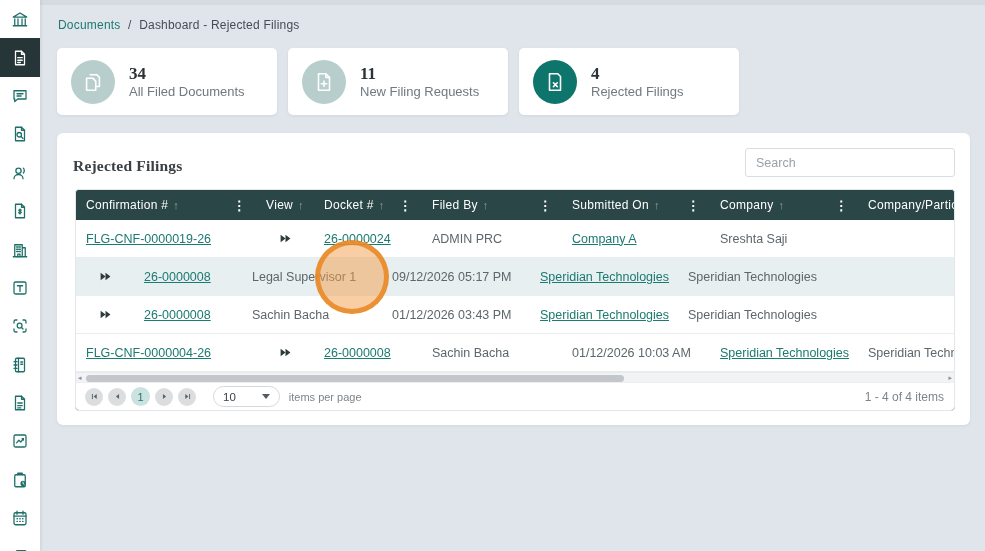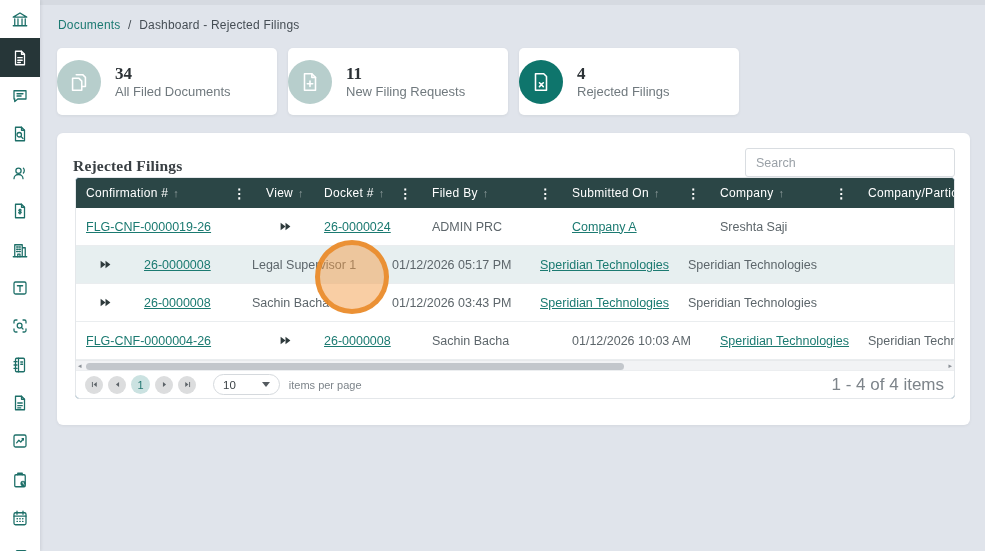--- a/index.html
+++ b/index.html
@@ -23,40 +23,40 @@
 
   
   .breadcrumb { position:absolute; left:58px; top:18px; font-size:12px; color:#454d54; letter-spacing:.2px; }
   .bc-link { color:#1c7a72; cursor:pointer; }
   .bc-sep { margin:0 4px; color:#454d54; }
 
   
   .cards { position:absolute; left:57px; top:48px; display:flex; gap:11px; }
   .card { width:220px; height:67px; background:#fff; border-radius:5px;
           box-shadow:0 1px 3px rgba(50,60,70,.08); display:flex; align-items:center;
-          gap:14px; cursor:pointer; }
+          padding-left:14px; gap:14px; cursor:pointer; }
   .card-circle { width:44px; height:44px; border-radius:50%; display:flex; align-items:center; justify-content:center; color:#fff; flex:none; }
   .card-circle.light { background:#b7cecc; }
   .card-circle.solid { background:#0e756c; }
   .card-circle svg { width:22px; height:22px; }
   .card-value { font-family:"Liberation Serif", serif; font-weight:700; font-size:17px; color:#2c3236; line-height:18px; }
   .card-label { font-size:13px; color:#70797e; margin-top:1px; }
 
   
   .panel { position:absolute; left:57px; top:133px; width:913px; height:292px; background:#fff;
            border-radius:6px; box-shadow:0 1px 3px rgba(50,60,70,.07); }
   .panel-title { position:absolute; left:16px; top:24px; font-family:"Liberation Serif", serif;
                  font-weight:700; font-size:15.5px; color:#3a4044; letter-spacing:.2px; }
   .search { position:absolute; right:15px; top:15px; width:210px; height:29px; border:1px solid #d9dde1;
             border-radius:3px; padding:0 10px; font-size:12.5px; color:#444; background:#fff; outline:none;
             font-family:"Liberation Sans", sans-serif; }
   .search::placeholder { color:#9aa1a7; }
 
   
-  .grid { position:absolute; left:18px; top:44px; width:880px; border:1px solid #e4e7ea;
+  .grid { position:absolute; left:18px; top:56px; width:880px; border:1px solid #e4e7ea;
           border-radius:4px; overflow:hidden; background:#0c4a6e; }
   .thead { display:flex; width:938px; height:30px; background:#2b4646; border-radius:3px 3px 0 0; }
   .th { display:flex; align-items:center; padding:0 8px 0 10px; color:#fff; font-size:12px;
         letter-spacing:.3px; flex:none; cursor:pointer; }
   .th.center { justify-content:center; padding:0; }
   .sort { margin-left:5px; color:rgba(255,255,255,.45); font-size:11px; }
   .dots { margin-left:auto; font-size:13px; font-weight:700; color:#fff; cursor:pointer; padding:0 2px; }
   .tr { display:flex; width:938px; height:38px; background:#fff; border-bottom:1px solid #eaedef; }
   .tr.hl { background:#e7eff0; }
   .td { display:flex; align-items:center; padding:0 8px 0 10px; font-size:12.5px; color:#5d666b;
@@ -76,21 +76,21 @@
   .pager { display:flex; align-items:center; height:28px; background:#fff; padding:0 10px 0 9px; gap:5px; border-top:1px solid #eceef0; }
   .pg-btn { width:18px; height:18px; border-radius:50%; border:none; background:#dcddde; color:#5c6368;
             display:flex; align-items:center; justify-content:center; padding:0; cursor:pointer; flex:none; }
   .pg-btn svg { width:9px; height:9px; }
   .pg-btn.current { width:19px; height:19px; background:#cbe2e1; color:#1f756e; font-size:11px;
                     font-family:"Liberation Sans", sans-serif; }
   .dropdown { margin-left:12px; height:21px; border:1px solid #d5d9dd; border-radius:11px; background:#fff;
               display:flex; align-items:center; padding:0 9px; gap:26px; font-size:11.5px; color:#3c4347; cursor:pointer; }
   .dropdown svg { width:8px; height:5px; color:#555b60; }
   .pg-label { font-size:11px; color:#7d848a; margin-left:4px; }
-  .pg-range { margin-left:auto; font-size:17px; color:#7d848a; }
+  .pg-range { margin-left:auto; font-size:12px; color:#7d848a; }
 
   
   .click-indicator { position:absolute; left:315px; top:240px; width:74px; height:74px; border-radius:50%;
                      background:rgba(243,158,74,.5); border:5px solid rgba(233,134,34,.85);
                      pointer-events:none; z-index:50; }
 </style>
 </head>
 <body>
 
 <div class="top-strip"></div>
@@ -349,21 +349,21 @@
               </svg>
             </span>
           </div>
           <div class="td" style="width: 108px;">
             <span class="link">26-0000008</span>
           </div>
           <div class="td" style="width: 140px;">
             <span class="txt">Legal Supervisor 1</span>
           </div>
           <div class="td" style="width: 148px;">
-            <span class="txt">01/12/2026 05:17 PM</span>
+            <span class="txt">09/12/2026 05:17 PM</span>
           </div>
           <div class="td" style="width: 148px;">
             <span class="link">Speridian Technologies</span>
           </div>
           <div class="td" style="width: 156px;">
             <span class="txt">Speridian Technologies</span>
           </div>
         </div>
         <div class="tr">
           <div class="td center" style="width: 58px;">

